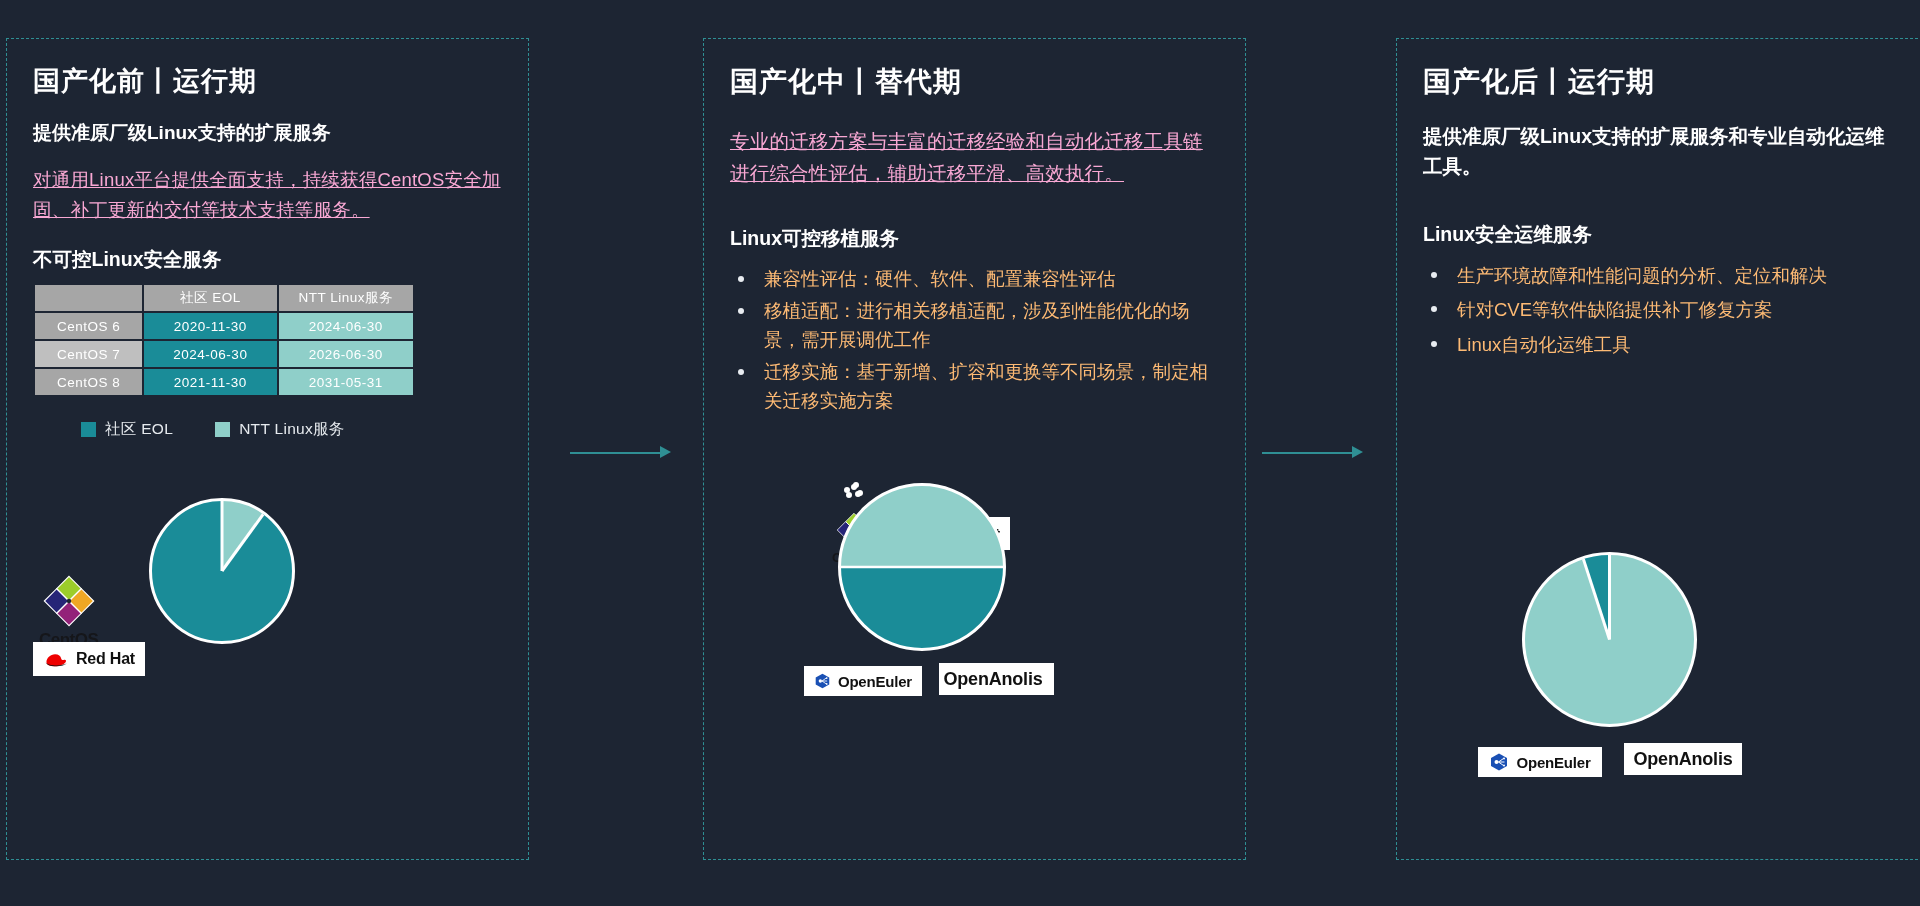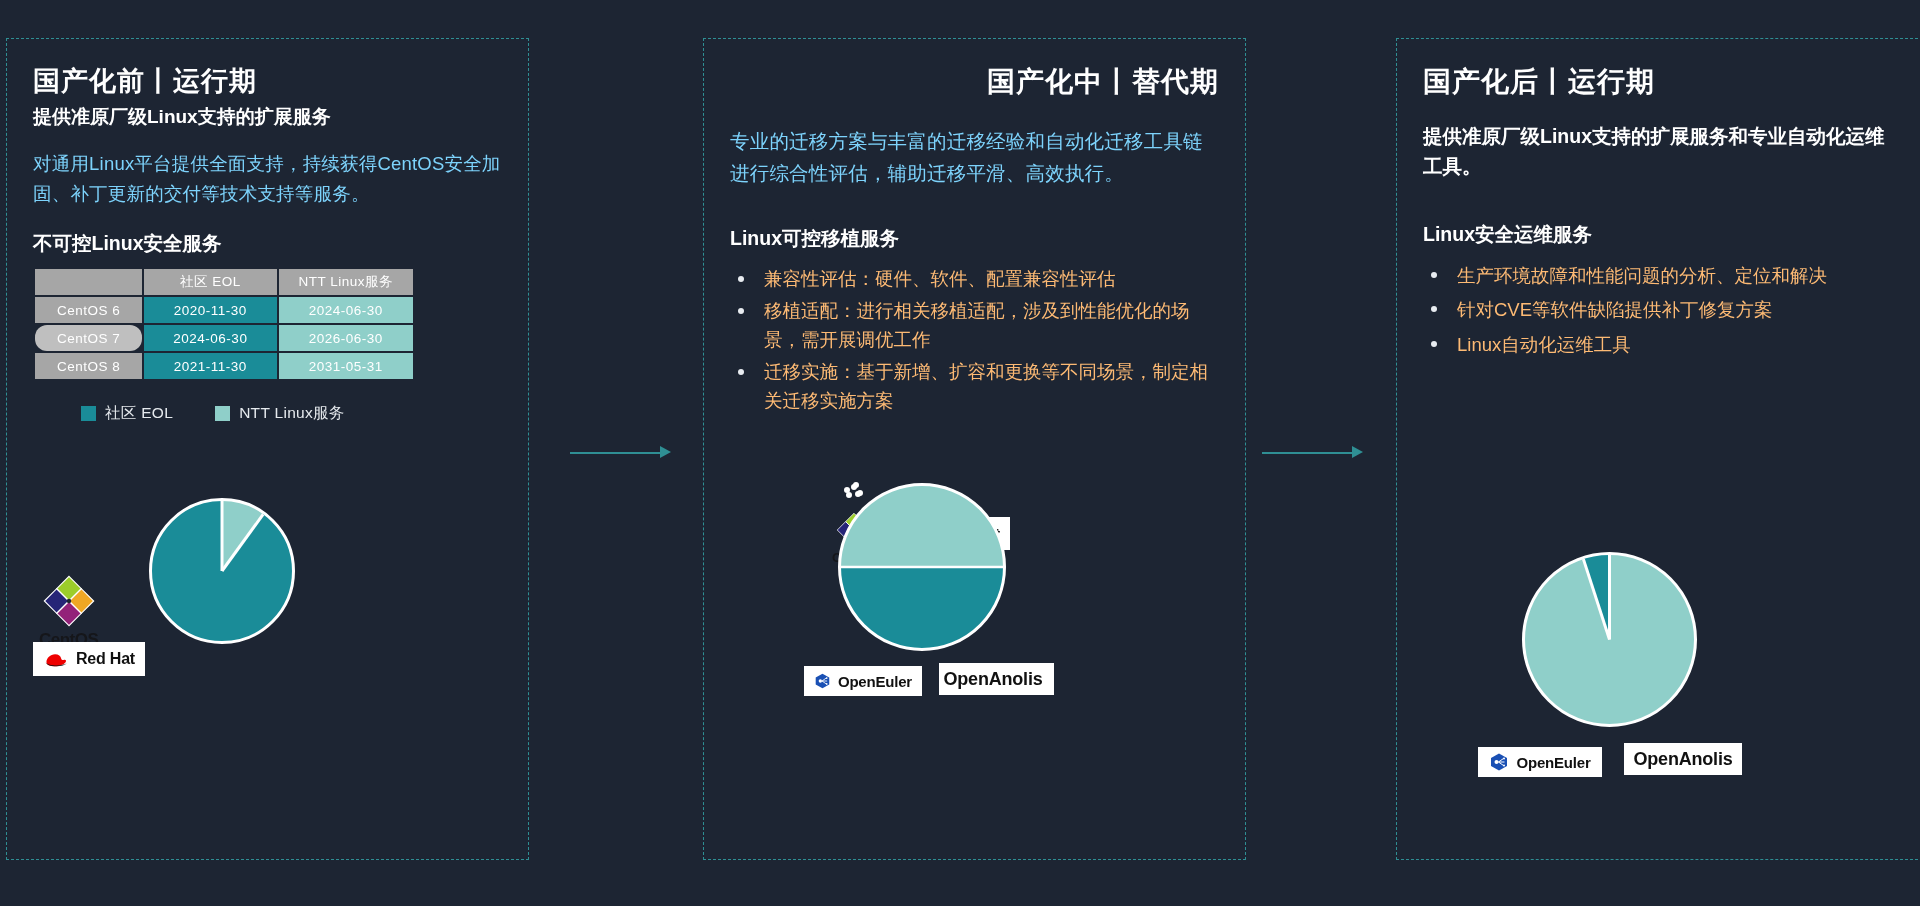--- a/index.html
+++ b/index.html
@@ -36,24 +36,25 @@
     margin-bottom: 12px;
   }
   .col-subtitle {
     color: #ffffff;
     font-size: 19.5px;
     font-weight: bold;
     line-height: 1.45;
     margin-bottom: 14px;
   }
   .col-desc {
-    color: #7dd3fc;
+    color: #f9a8d4;
     font-size: 19px;
     line-height: 1.6;
     letter-spacing: .2px;
+    text-decoration: underline;
   }
   .col-section-head {
     color: #ffffff;
     font-size: 19.5px;
     font-weight: bold;
     margin-top: 26px;
     margin-bottom: 12px;
   }
   .bullets { list-style: none; }
   .bullets li {
@@ -67,26 +68,26 @@
   .bullets li::before {
     content: "";
     position: absolute;
     left: 8px; top: 12px;
     width: 6px; height: 6px;
     border-radius: 50%;
     background: #e8ecf1;
   }
 
   
-  #col-1 .col-title { font-size: 27px; margin-bottom: 6px; }
+  #col-1 .col-title { font-size: 27px; margin-bottom: 22px; }
   #col-1 .col-subtitle { font-size: 19px; margin-bottom: 18px; }
   #col-1 .col-desc { font-size: 18.5px; }
   #col-1 .col-section-head { margin-top: 22px; margin-bottom: 10px; }
 
-  #col-2 .col-title { margin-bottom: 26px; text-align: right; }
+  #col-2 .col-title { margin-bottom: 26px; }
   #col-2 .col-desc { font-size: 19.5px; line-height: 1.65; }
   #col-2 .col-section-head { margin-top: 36px; }
 
   #col-3 .col-title { margin-bottom: 22px; }
   #col-3 .col-subtitle { font-size: 19.5px; line-height: 1.55; }
   #col-3 .col-section-head { margin-top: 40px; }
   #col-3 .bullets li { font-size: 18.5px; line-height: 1.75; }
 
   
   .eol-table {
@@ -100,21 +101,21 @@
     font-size: 13.5px;
     font-weight: normal;
     color: #ffffff;
     text-align: center;
     letter-spacing: .5px;
     padding: 0 4px;
   }
   .eol-table th { background: #a6a6a6; }
   .eol-table th.blank { background: #a6a6a6; }
   .eol-table td.rowhdr { background: #a6a6a6; width: 108px; }
-  .eol-table tr.alt td.rowhdr { background: #bfbfbf; border-radius: 12px; }
+  .eol-table tr.alt td.rowhdr { background: #bfbfbf; }
   .eol-table td.c1 { background: #1a8c98; width: 134px; }
   .eol-table td.c2 { background: #8fcfc9; width: 136px; }
 
   
   .legend {
     display: flex;
     align-items: center;
     gap: 42px;
     margin-top: 22px;
     margin-left: 48px;

